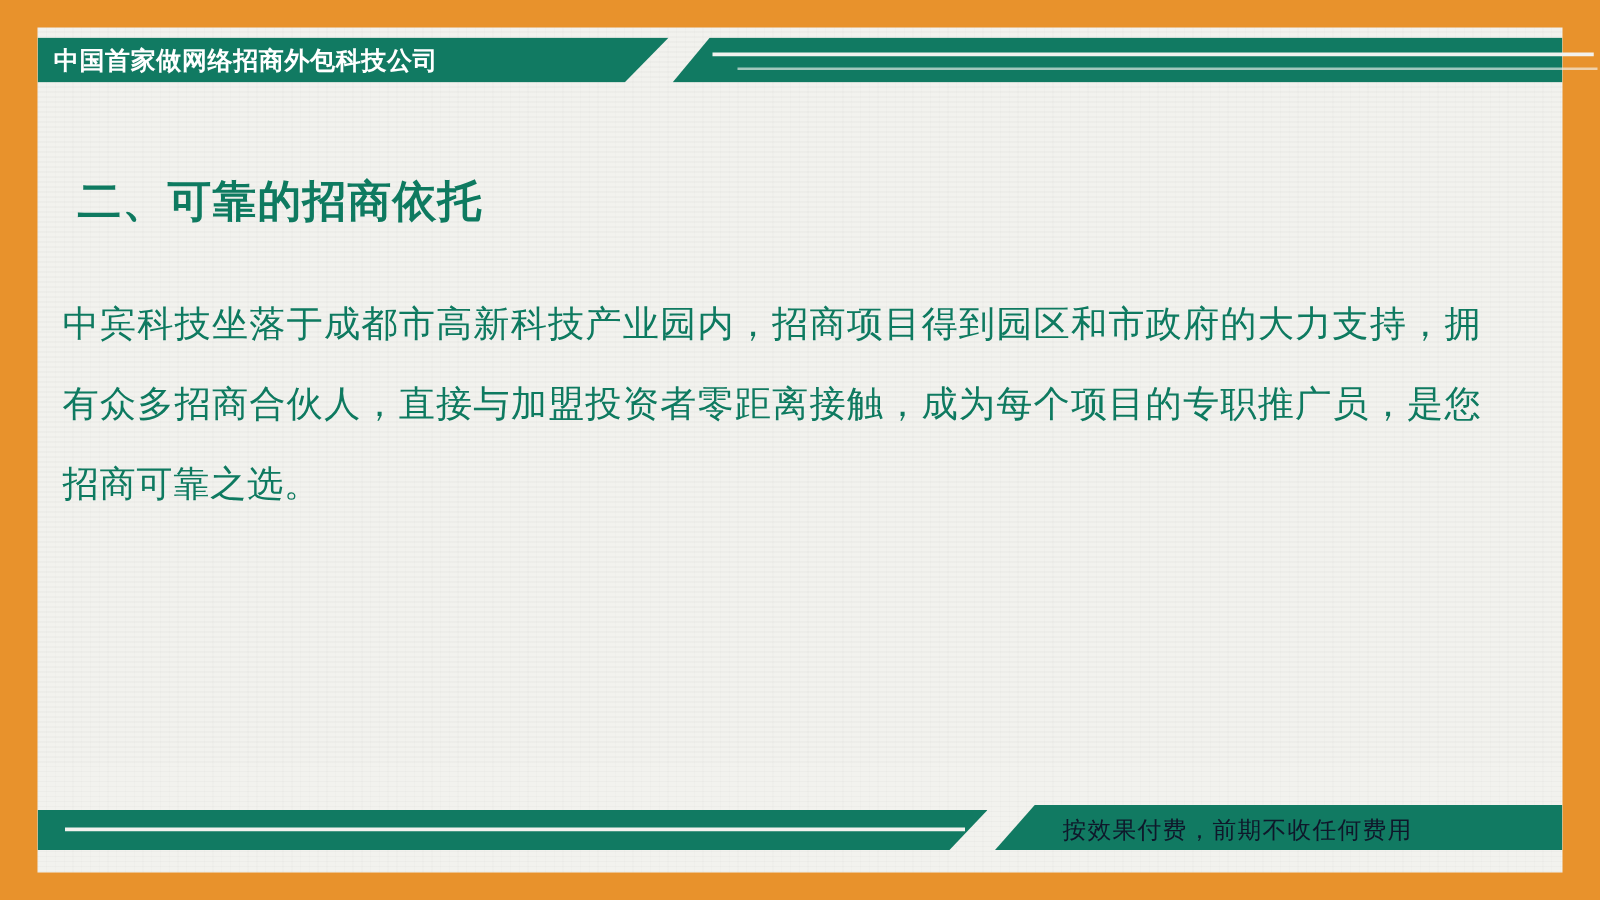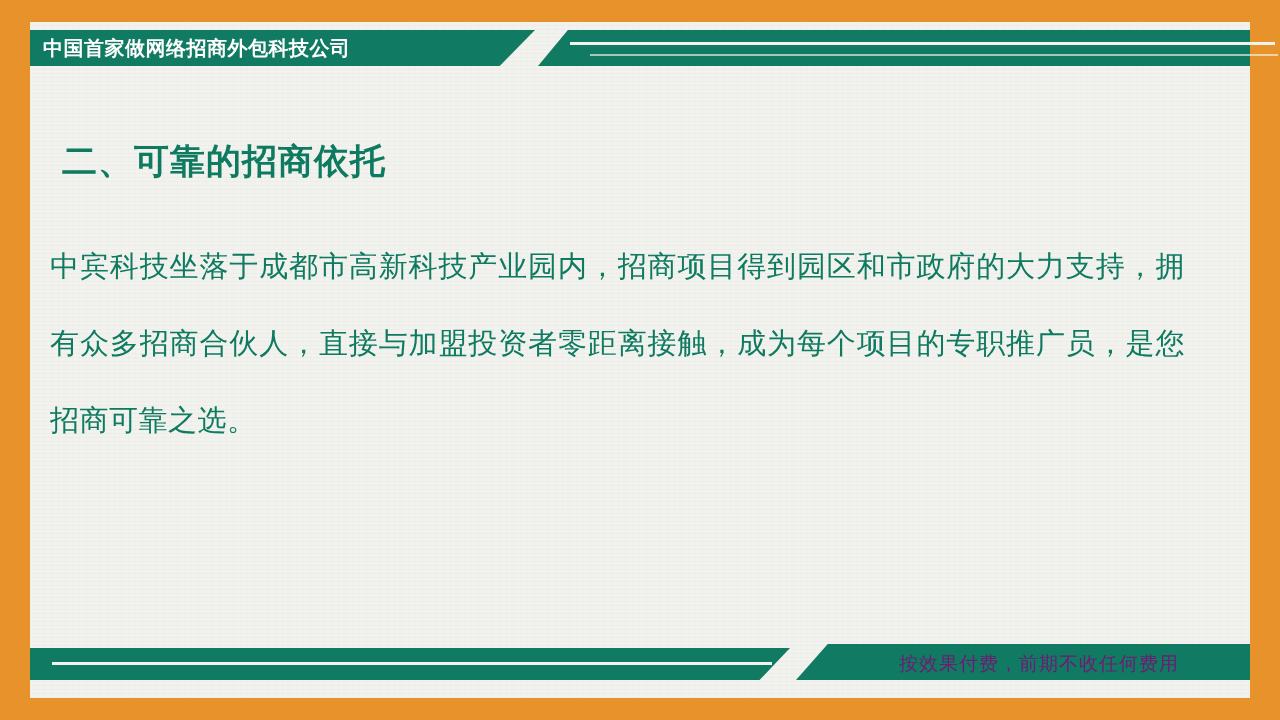--- a/index.html
+++ b/index.html
@@ -104,21 +104,21 @@
   }
 
   
   .body-text {
     position: absolute;
     left: 50px;
     top: 228px;
     width: 1135px;
     font-family: "Liberation Serif", serif;
     font-size: 29px;
-    line-height: 77px;
+    line-height: 64px;
     color: #0E7A60;
     text-align: justify;
     text-justify: inter-ideograph;
     letter-spacing: 0.5px;
   }
 
   
   .footer-band {
     position: absolute;
     left: 30px;
@@ -149,23 +149,23 @@
     left: 766px;
     top: 0px;
     width: 454px;
     height: 36px;
     background: #117A62;
     -webkit-clip-path: polygon(7% 0, 100% 0, 100% 100%, 0 100%);
     clip-path: polygon(7% 0, 100% 0, 100% 100%, 0 100%);
   }
   .footer-text {
     position: absolute;
-    left: 899px;
+    left: 850px;
     top: 651px;
-    color: #701a75;
+    color: #0f172a;
     font-size: 19px;
     letter-spacing: 1px;
     white-space: nowrap;
   }
 </style>
 </head>
 <body>
 
 <div class="slide">
 

